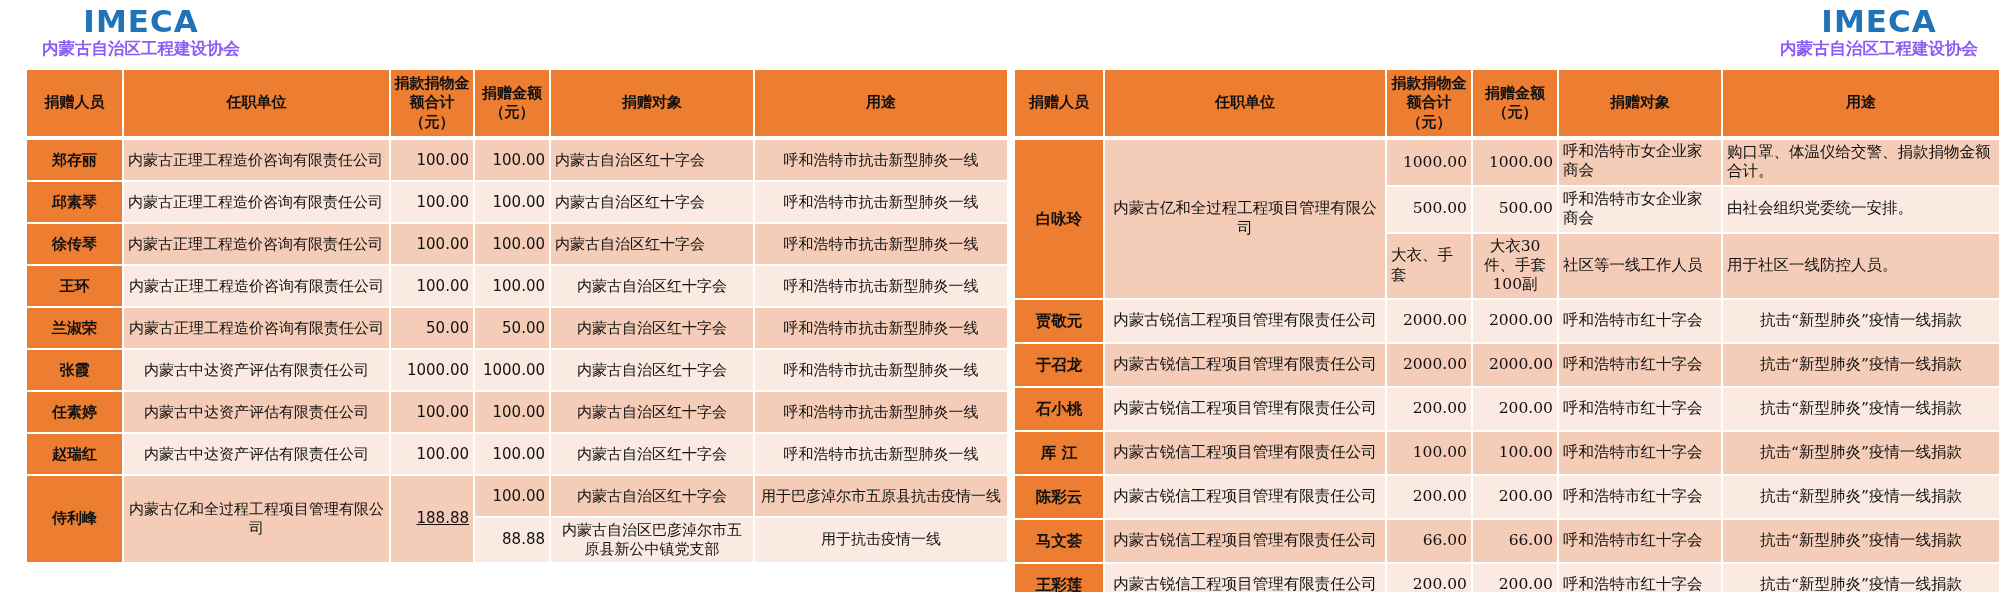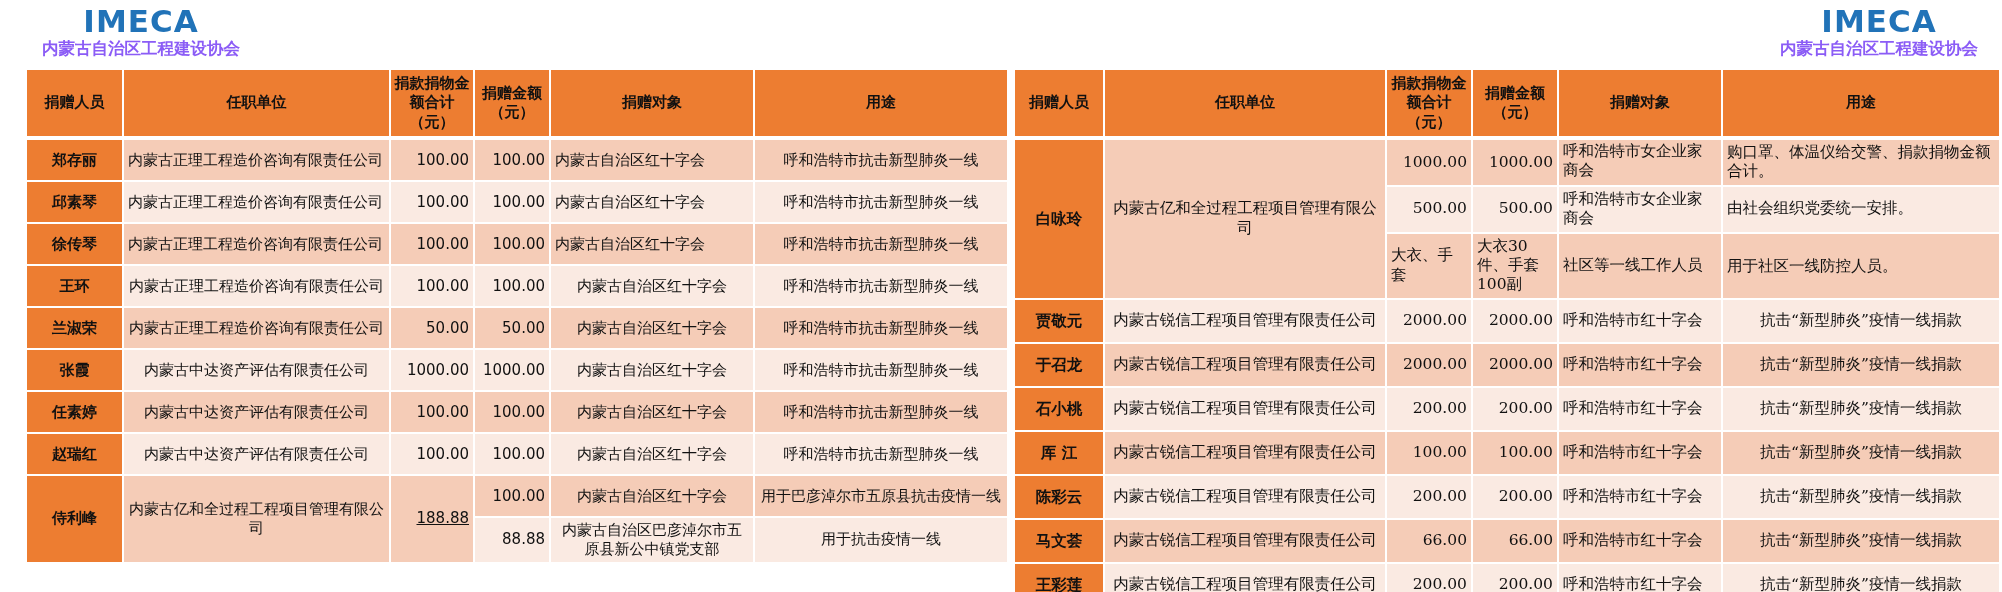--- a/index.html
+++ b/index.html
@@ -187,23 +187,23 @@
           <td style="text-align: left;">购口罩、体温仪给交警、捐款捐物金额合计。</td>
         </tr>
         <tr>
           <td style="text-align: right;">500.00</td>
           <td style="text-align: right;">500.00</td>
           <td style="text-align: left;">呼和浩特市女企业家商会</td>
           <td style="text-align: left;">由社会组织党委统一安排。</td>
         </tr>
         <tr>
           <td style="text-align: left; margin-left: 19px;">大衣、手套</td>
-          <td style="text-align: left; margin-top: 12px;">大衣30件、手套100副</td>
+          <td style="text-align: center; margin-top: 12px;">大衣30件、手套100副</td>
           <td style="text-align: left;">社区等一线工作人员</td>
-          <td style="text-align: left; font-family: Liberation Serif, serif;">用于社区一线防控人员。</td>
+          <td style="text-align: left;">用于社区一线防控人员。</td>
         </tr>
         <tr>
           <td class="donor">贾敬元</td>
           <td>内蒙古锐信工程项目管理有限责任公司</td>
           <td style="text-align: right;">2000.00</td>
           <td style="text-align: right;">2000.00</td>
           <td style="text-align: left;">呼和浩特市红十字会</td>
           <td>抗击“新型肺炎”疫情一线捐款</td>
         </tr>
         <tr>

